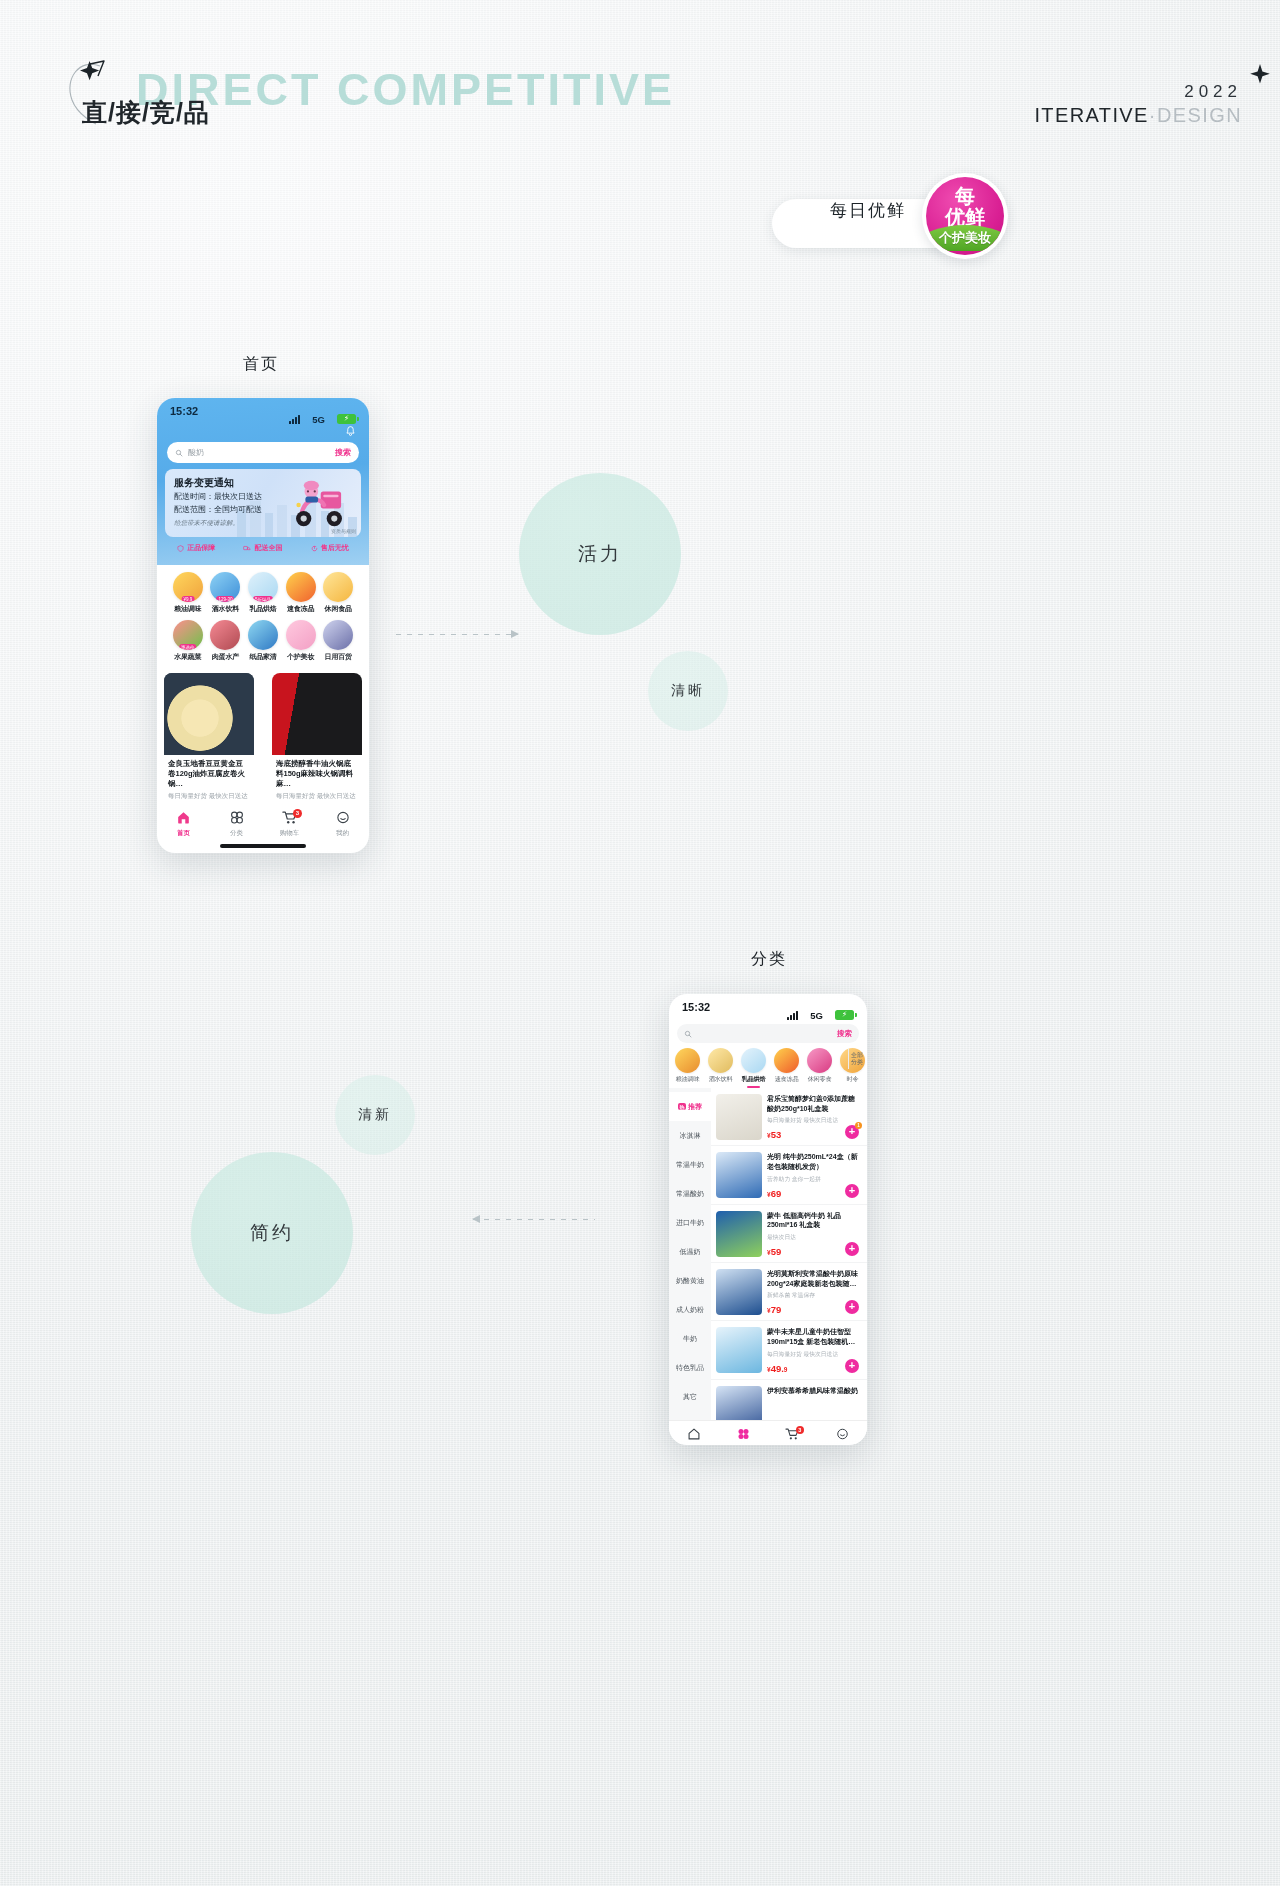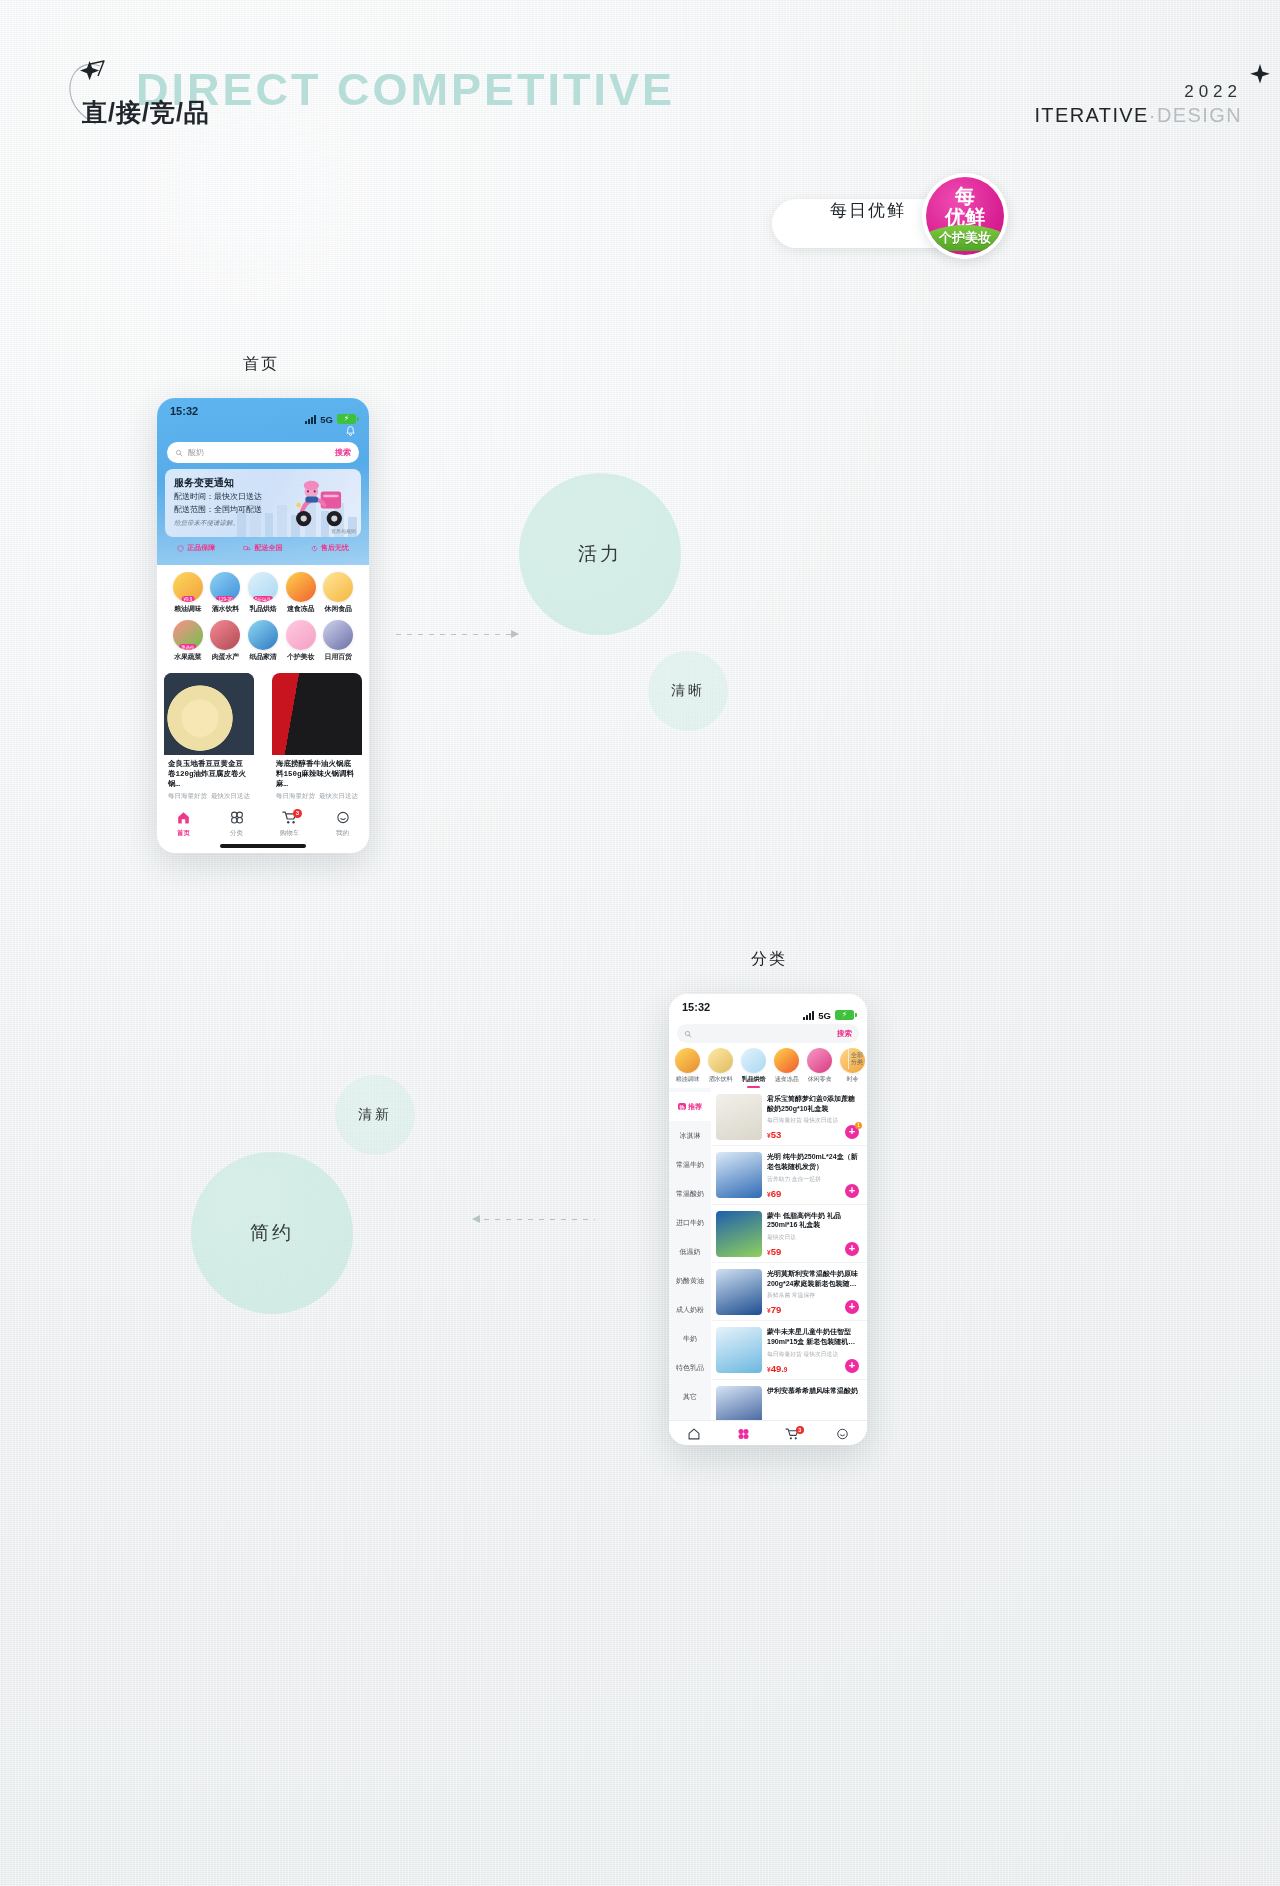--- a/index.html
+++ b/index.html
@@ -104,21 +104,21 @@
   .arrow.left  .head { left: -1px;  border-right: 8px solid #b9c3c7; }
 
   
   .phone {
     position: absolute; background: #fff; border-radius: 18px;
     box-shadow: 0 10px 34px rgba(35,55,70,.16);
     overflow: hidden;
   }
   .statusbar { display: flex; align-items: center; justify-content: space-between;
                padding: 0 13px; height: 26px; font-size: 11px; font-weight: 700; }
-  .sb-right { display: flex; align-items: center; gap: 4px; font-size: 9.5px; font-weight: 700; margin-top: 16px; }
+  .sb-right { display: flex; align-items: center; gap: 12px; font-size: 9.5px; font-weight: 700; margin-top: 16px; }
   .sig { display: inline-flex; align-items: flex-end; gap: 1px; height: 9px; }
   .sig i { display: block; width: 2px; background: currentColor; border-radius: .5px; }
   .sig i:nth-child(1){height:3px}.sig i:nth-child(2){height:5px}
   .sig i:nth-child(3){height:7px}.sig i:nth-child(4){height:9px}
   .batt { position: relative; width: 19px; height: 10px; border-radius: 2.5px;
           background: #3ec23c; display:flex; align-items:center; justify-content:center; }
   .batt:after { content:""; position:absolute; right:-2.5px; top:3px; width:2px; height:4px;
                 background:#3ec23c; border-radius:0 1px 1px 0; }
   .batt b { color:#fff; font-size: 8px; line-height:1; }
   .home-ind { height: 16px; display: flex; align-items: center; justify-content: center; }
@@ -163,21 +163,21 @@
 
   .p1-card { background:#fff; border-radius: 9px; margin: 0 7px; padding: 7px 5px 4px; }
   .cat-grid { display: grid; grid-template-columns: repeat(5,1fr); row-gap: 6px; }
   .cat { text-align: center; }
   .cat .ic { width: 30px; height: 30px; border-radius: 50%; margin: 0 auto 2px; position: relative;
              box-shadow: 0 1px 3px rgba(0,0,0,.10); overflow: hidden; }
   .cat .nm { font-size: 7px; color: #1e242a; font-weight: 700; letter-spacing: -.2px; }
   .cat .tag { position:absolute; left:50%; transform:translateX(-50%); bottom:0; font-size:4.5px;
               color:#fff; background:#f0338e; border-radius:5px; padding:.5px 2px; white-space:nowrap; }
 
-  .prod-row { display: flex; gap: 18px; margin: 7px 7px 0; font-family: Liberation Mono, monospace; }
+  .prod-row { display: flex; gap: 18px; margin: 7px 7px 0; }
   .prod { flex: 1; background: #fff; border-radius: 8px; overflow: hidden; }
   .prod .img { height: 82px; }
   .prod .ttl { font-size: 7.5px; color: #14191e; font-weight: 700; line-height: 1.35;
                padding: 4px 4px 0; }
   .prod .sub { font-size: 6.5px; color: #9aa2a8; padding: 3px 4px 5px; }
 
   .tabbar { display:flex; padding: 4px 0 0; }
   .tab { flex: 1; text-align: center; }
   .tab .lbl { font-size: 6.5px; margin-top: 1px; color: #8d959b; }
   .tab.on .lbl { color: #f0338e; font-weight: 700; }

